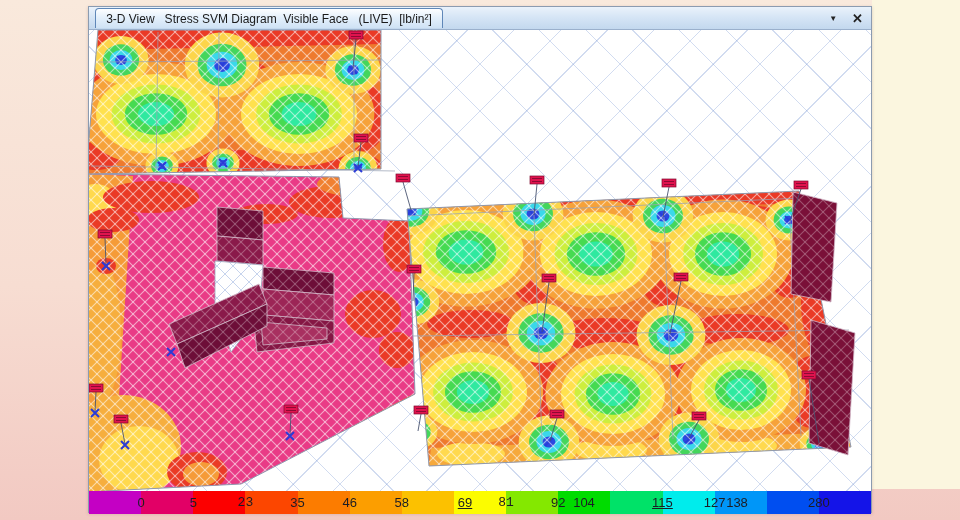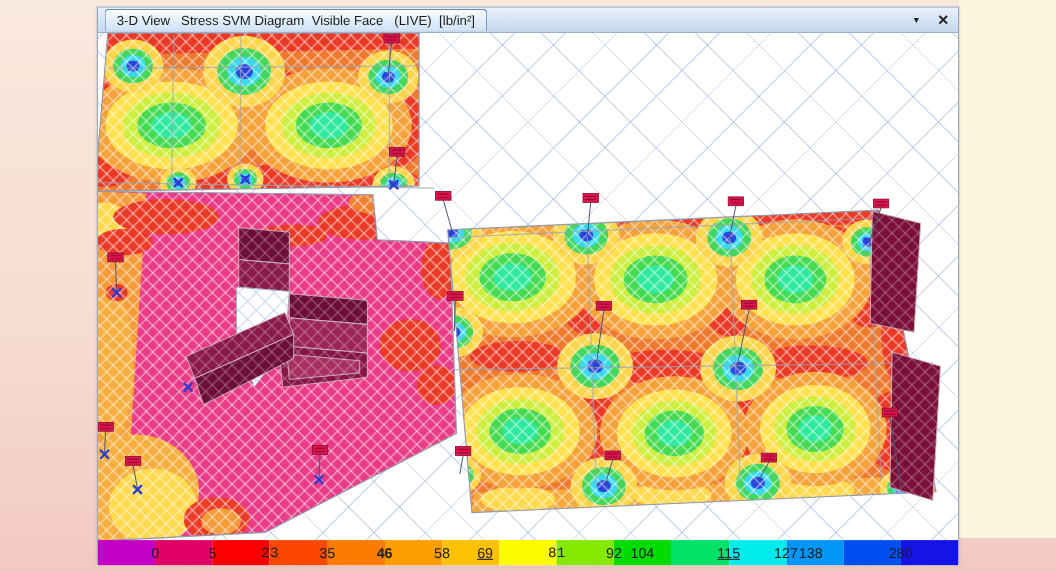--- a/index.html
+++ b/index.html
@@ -504,23 +504,23 @@
         <div class="seg" style="background: rgb(0, 220, 0);"></div>
         <div class="seg" style="background: rgb(0, 226, 104);"></div>
         <div class="seg" style="background: rgb(0, 236, 236);"></div>
         <div class="seg" style="background: rgb(0, 150, 248);"></div>
         <div class="seg" style="background: rgb(0, 78, 240);"></div>
         <div class="seg" style="background: rgb(20, 20, 232);"></div>
         <span class="lab" style="left: 52.1333px;">0</span>
         <span class="lab" style="left: 104.267px;">5</span>
         <span class="lab" style="left: 156.4px; font-family: Liberation Mono, monospace;">23</span>
         <span class="lab" style="left: 208.533px;">35</span>
-        <span class="lab" style="left: 260.667px; font-weight: bold;">46</span>
+        <span class="lab" style="left: 260.667px;">46</span>
         <span class="lab" style="left: 312.8px;">58</span>
-        <span class="lab" style="left: 352px; text-decoration: underline;">69</span>
+        <span class="lab" style="left: 376px; text-decoration: underline;">69</span>
         <span class="lab" style="left: 417.067px; font-family: Liberation Mono, monospace;">81</span>
         <span class="lab" style="left: 469.2px;">92</span>
         <span class="lab" style="left: 495px;">104</span>
         <span class="lab" style="left: 573.467px; text-decoration: underline;">115</span>
         <span class="lab" style="left: 625.6px;">127</span>
         <span class="lab" style="left: 648px; text-align: center;">138</span>
         <span class="lab" style="left: 729.867px;">280</span>
       </div>
   </div>
 </div>

